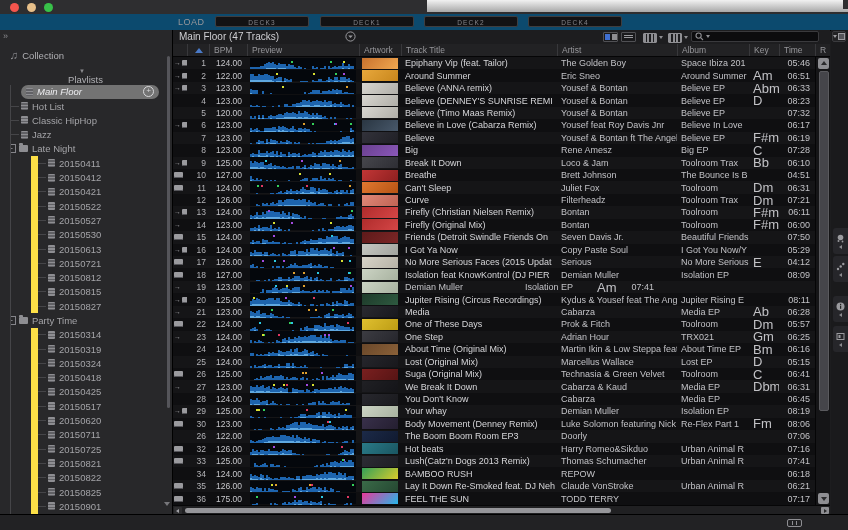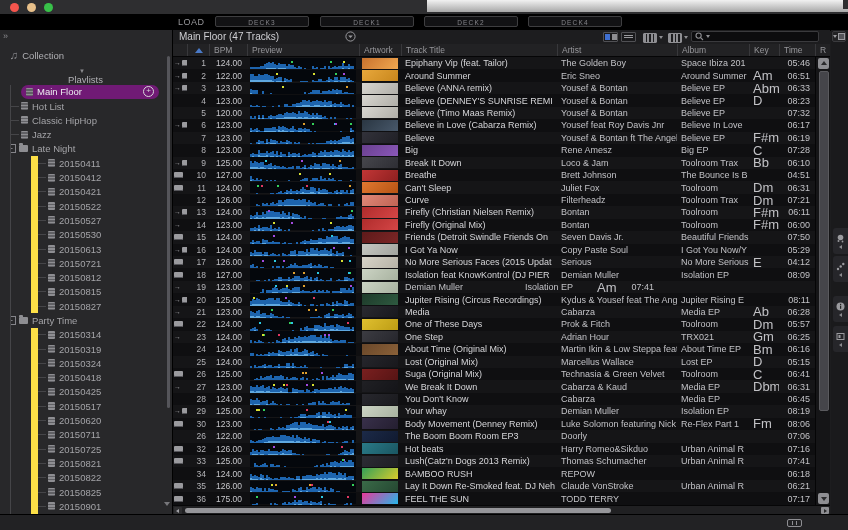--- a/index.html
+++ b/index.html
@@ -9,42 +9,42 @@
   
   .titlebar{position:absolute;top:0;left:0;right:0;height:14px;background:#2e2e30;}
   .titlebar-silver{position:absolute;left:427px;top:0;right:0;height:12px;background:linear-gradient(#f1f1f1,#a8a8a8);}
   .titlebar-notch{position:absolute;right:0;top:0;width:5px;height:9px;background:#2e2e30;}
   .tl{position:absolute;top:3px;width:9px;height:9px;border-radius:50%;}
   .tl.red{left:10px;background:#f5554d;}
   .tl.yellow{left:27px;background:#e8c08a;}
   .tl.green{left:44px;background:#38c149;}
 
   
-  .topbar{position:absolute;top:14px;left:0;right:0;height:16px;background:#000000;border-bottom:1px solid #000;}
+  .topbar{position:absolute;top:14px;left:0;right:0;height:16px;background:#0c4a6e;border-bottom:1px solid #000;}
   .load-label{position:absolute;left:178px;top:3px;font-size:9px;color:#97979b;letter-spacing:.5px;}
   .deck-btn{position:absolute;top:2px;width:94px;height:11px;background:#121214;border:1px solid #3e3e40;border-radius:2px;color:#85858a;font-size:6.5px;text-align:center;line-height:11px;letter-spacing:1.2px;box-sizing:border-box;}
 
   
   .content{position:absolute;top:30px;left:0;width:848px;height:484px;}
 
   
   .sidebar{position:absolute;left:0;top:0;width:172px;height:484px;background:#28282a;border-right:1px solid #000;box-sizing:content-box;}
   .collapse-btn{position:absolute;left:3px;top:1px;color:#8a8a8e;font-size:9px;line-height:10px;}
   .tree{position:absolute;left:0;top:18px;width:162px;}
   .titem{height:14.3px;display:flex;align-items:center;font-size:9.5px;color:#a4a4a8;white-space:nowrap;overflow:hidden;}
   .titem .lbl{margin-left:4px;}
   .collection-row{padding-left:10px;margin-bottom:6px;color:#b0b0b4;}
   .note-icon{font-size:11px;color:#96969a;transform:skewX(-6deg);}
   .playlists-row{padding-left:5px;margin-bottom:2px;color:#b0b0b4;flex-direction:column;}
   .disc{font-size:6px;color:#8a8a8e;margin-right:3px;}
   .stack-icon{width:9px;height:9px;border-radius:1px;background:repeating-linear-gradient(#93939 7 0 1px,#5a5a5e 1px 3px);background:repeating-linear-gradient(#949498 0 1px,#55555a 1px 3px);}
   .plist-kids{margin-left:10px;border-left:1px solid #454548;}
   .tick{width:8px;height:1px;background:#454548;flex:none;}
   .pl-icon{width:7px;height:8px;border-radius:1px;flex:none;margin-left:2px;background:repeating-linear-gradient(#8e8e92 0 1.5px,#63636 7 1.5px 3px);background:repeating-linear-gradient(#8e8e92 0 1.5px,#616165 1.5px 3px);}
-  .titem.sel{background:#701a75;border-radius:8px;color:#fff;margin-right:3px;}
+  .titem.sel{background:#737373;border-radius:8px;color:#fff;margin-right:3px;font-style:italic;}
   .titem.sel .lbl{color:#ededf0;}
   .plus-circle{margin-left:auto;margin-right:5px;width:9px;height:9px;border:1px solid #d8d8da;border-radius:50%;color:#d8d8da;font-size:8px;line-height:8px;text-align:center;flex:none;}
   .expander{width:7px;height:7px;border:1px solid #85858a;background:#28282a;color:#b8b8bc;font-size:8px;line-height:5px;text-align:center;flex:none;margin-left:-4px;margin-right:3px;}
   .folder-icon{width:9px;height:7px;background:#8e8e92;border-radius:1px;position:relative;flex:none;}
   .folder-icon:before{content:'';position:absolute;top:-2px;left:0;width:4px;height:2px;background:#8e8e92;border-radius:1px 1px 0 0;}
   .kids{margin-left:20px;border-left:7px solid #fde047;}
   .sb-thumb{position:absolute;right:2px;top:26px;width:3px;height:352px;background:#55555a;border-radius:2px;}
   .sb-down{position:absolute;right:2px;bottom:8px;width:0;height:0;border-left:3px solid transparent;border-right:3px solid transparent;border-top:4px solid #77777b;}
 
   

